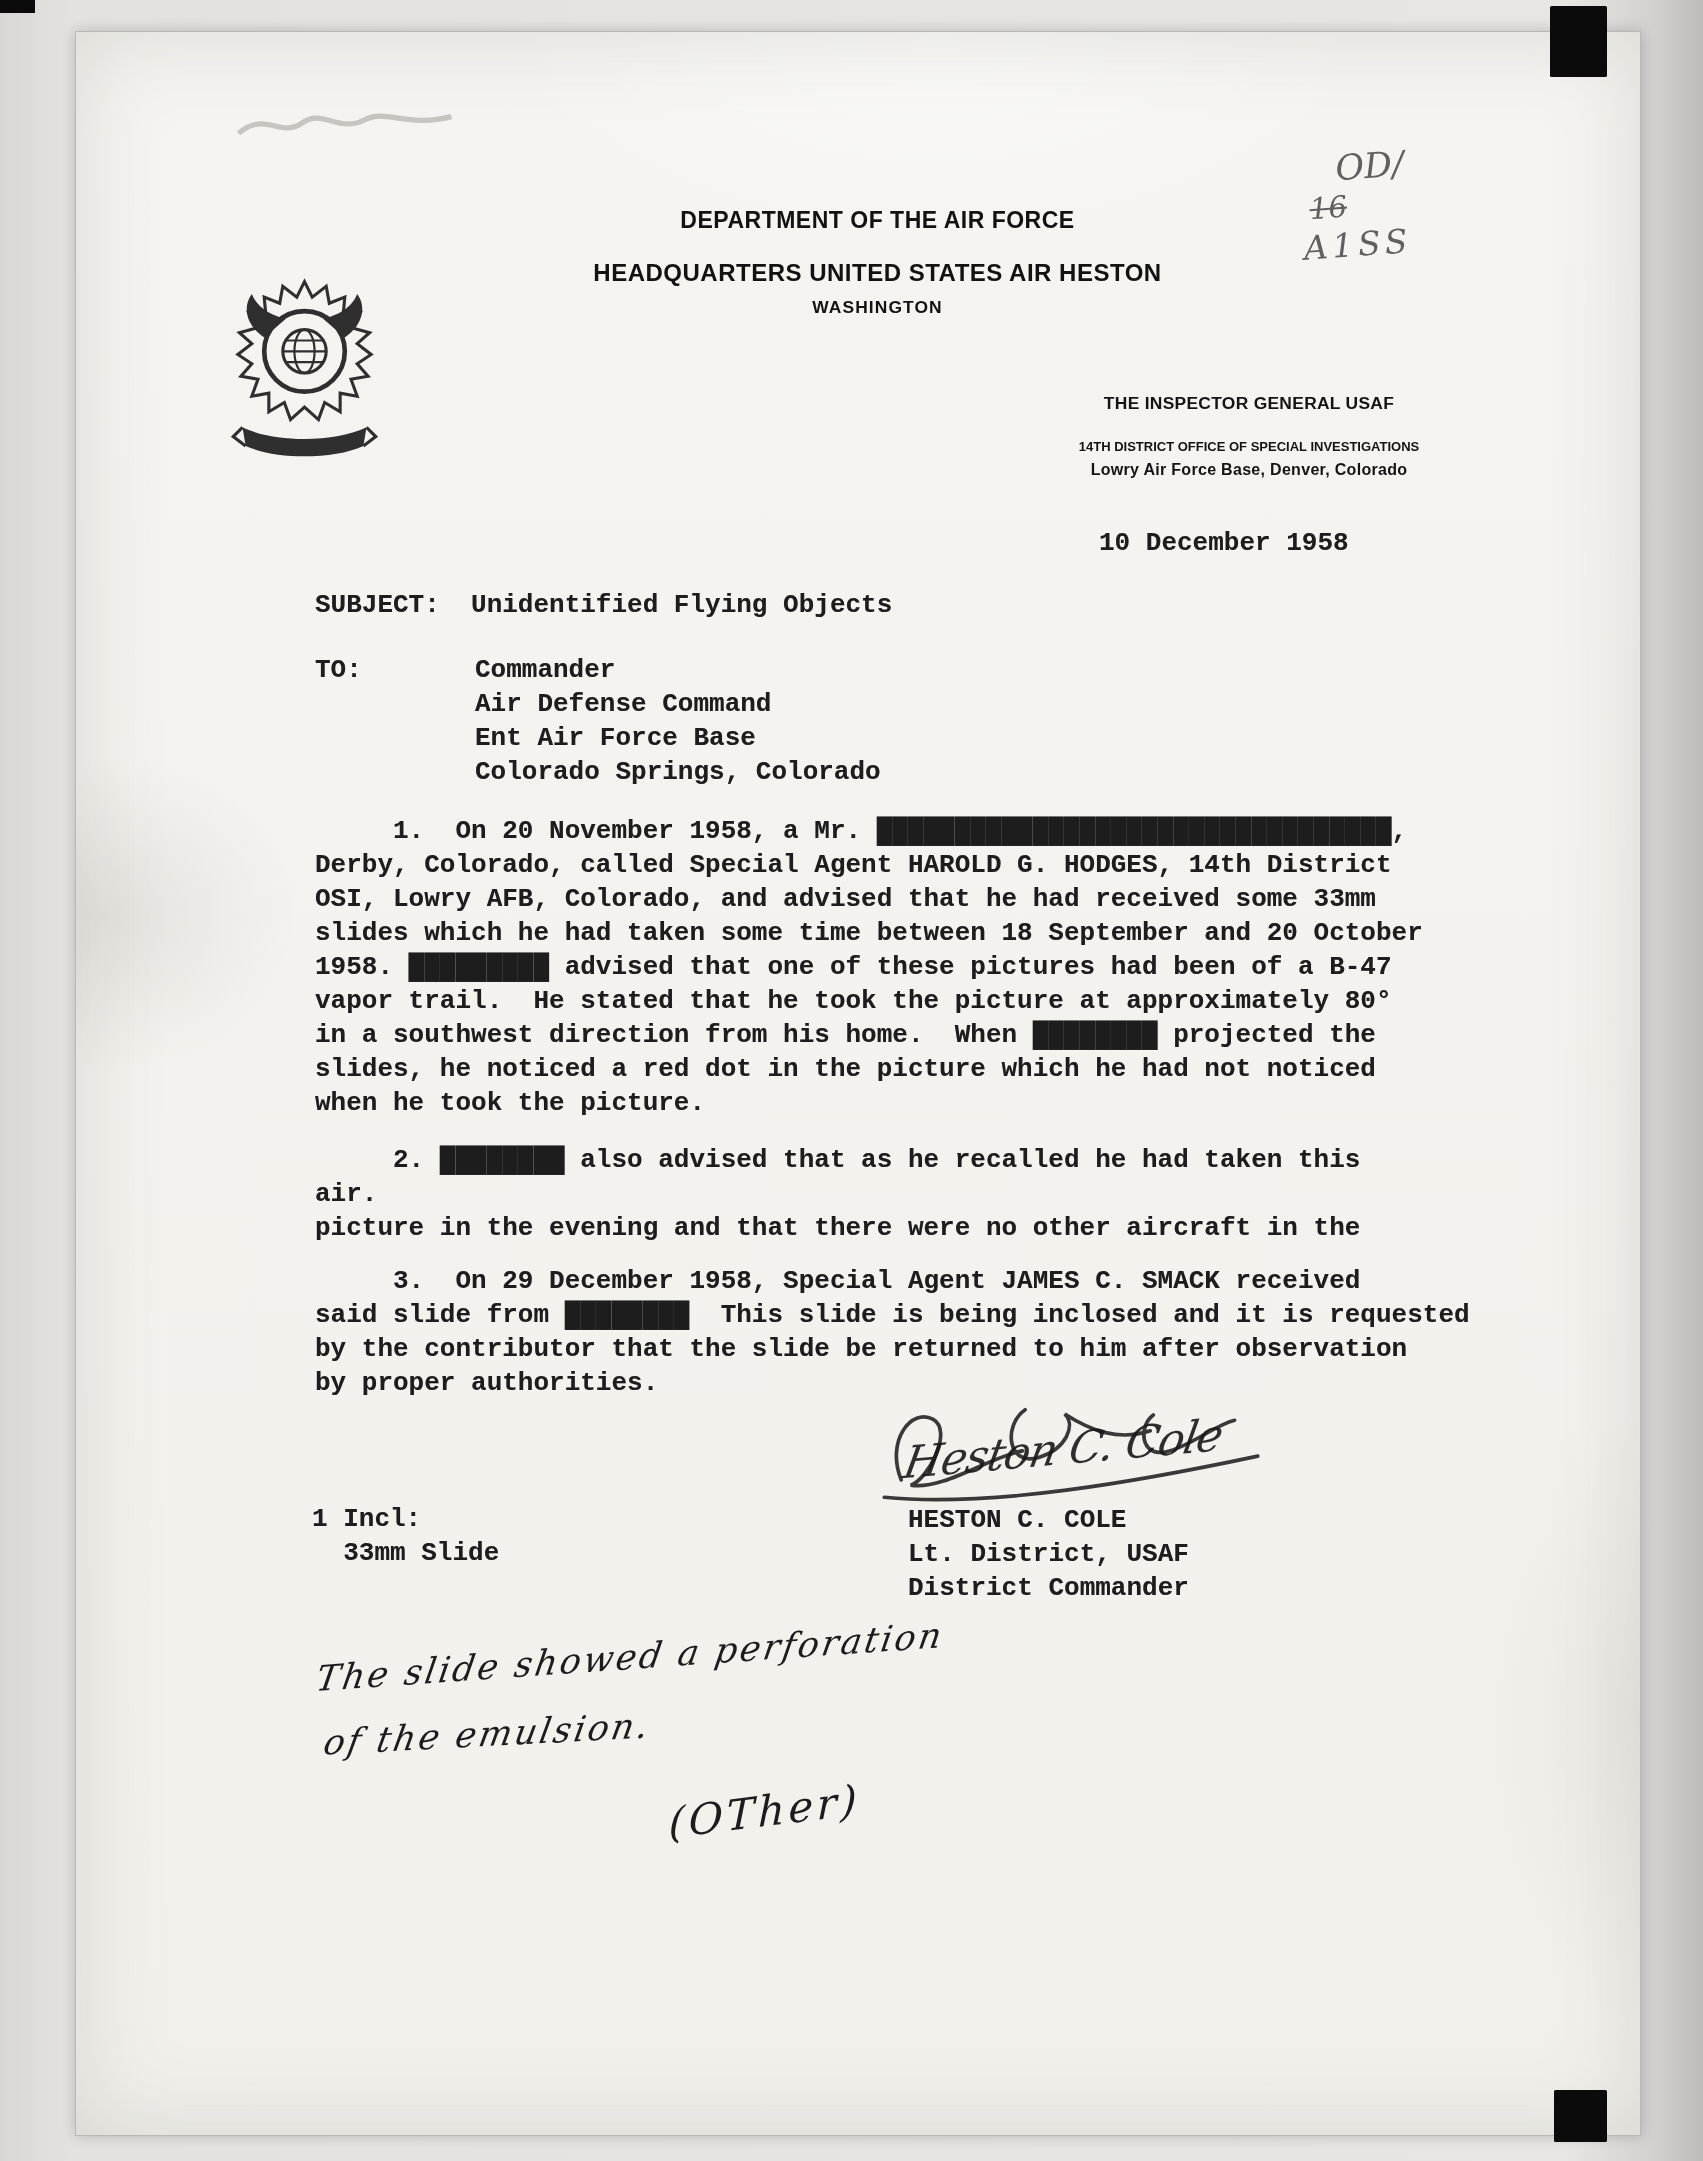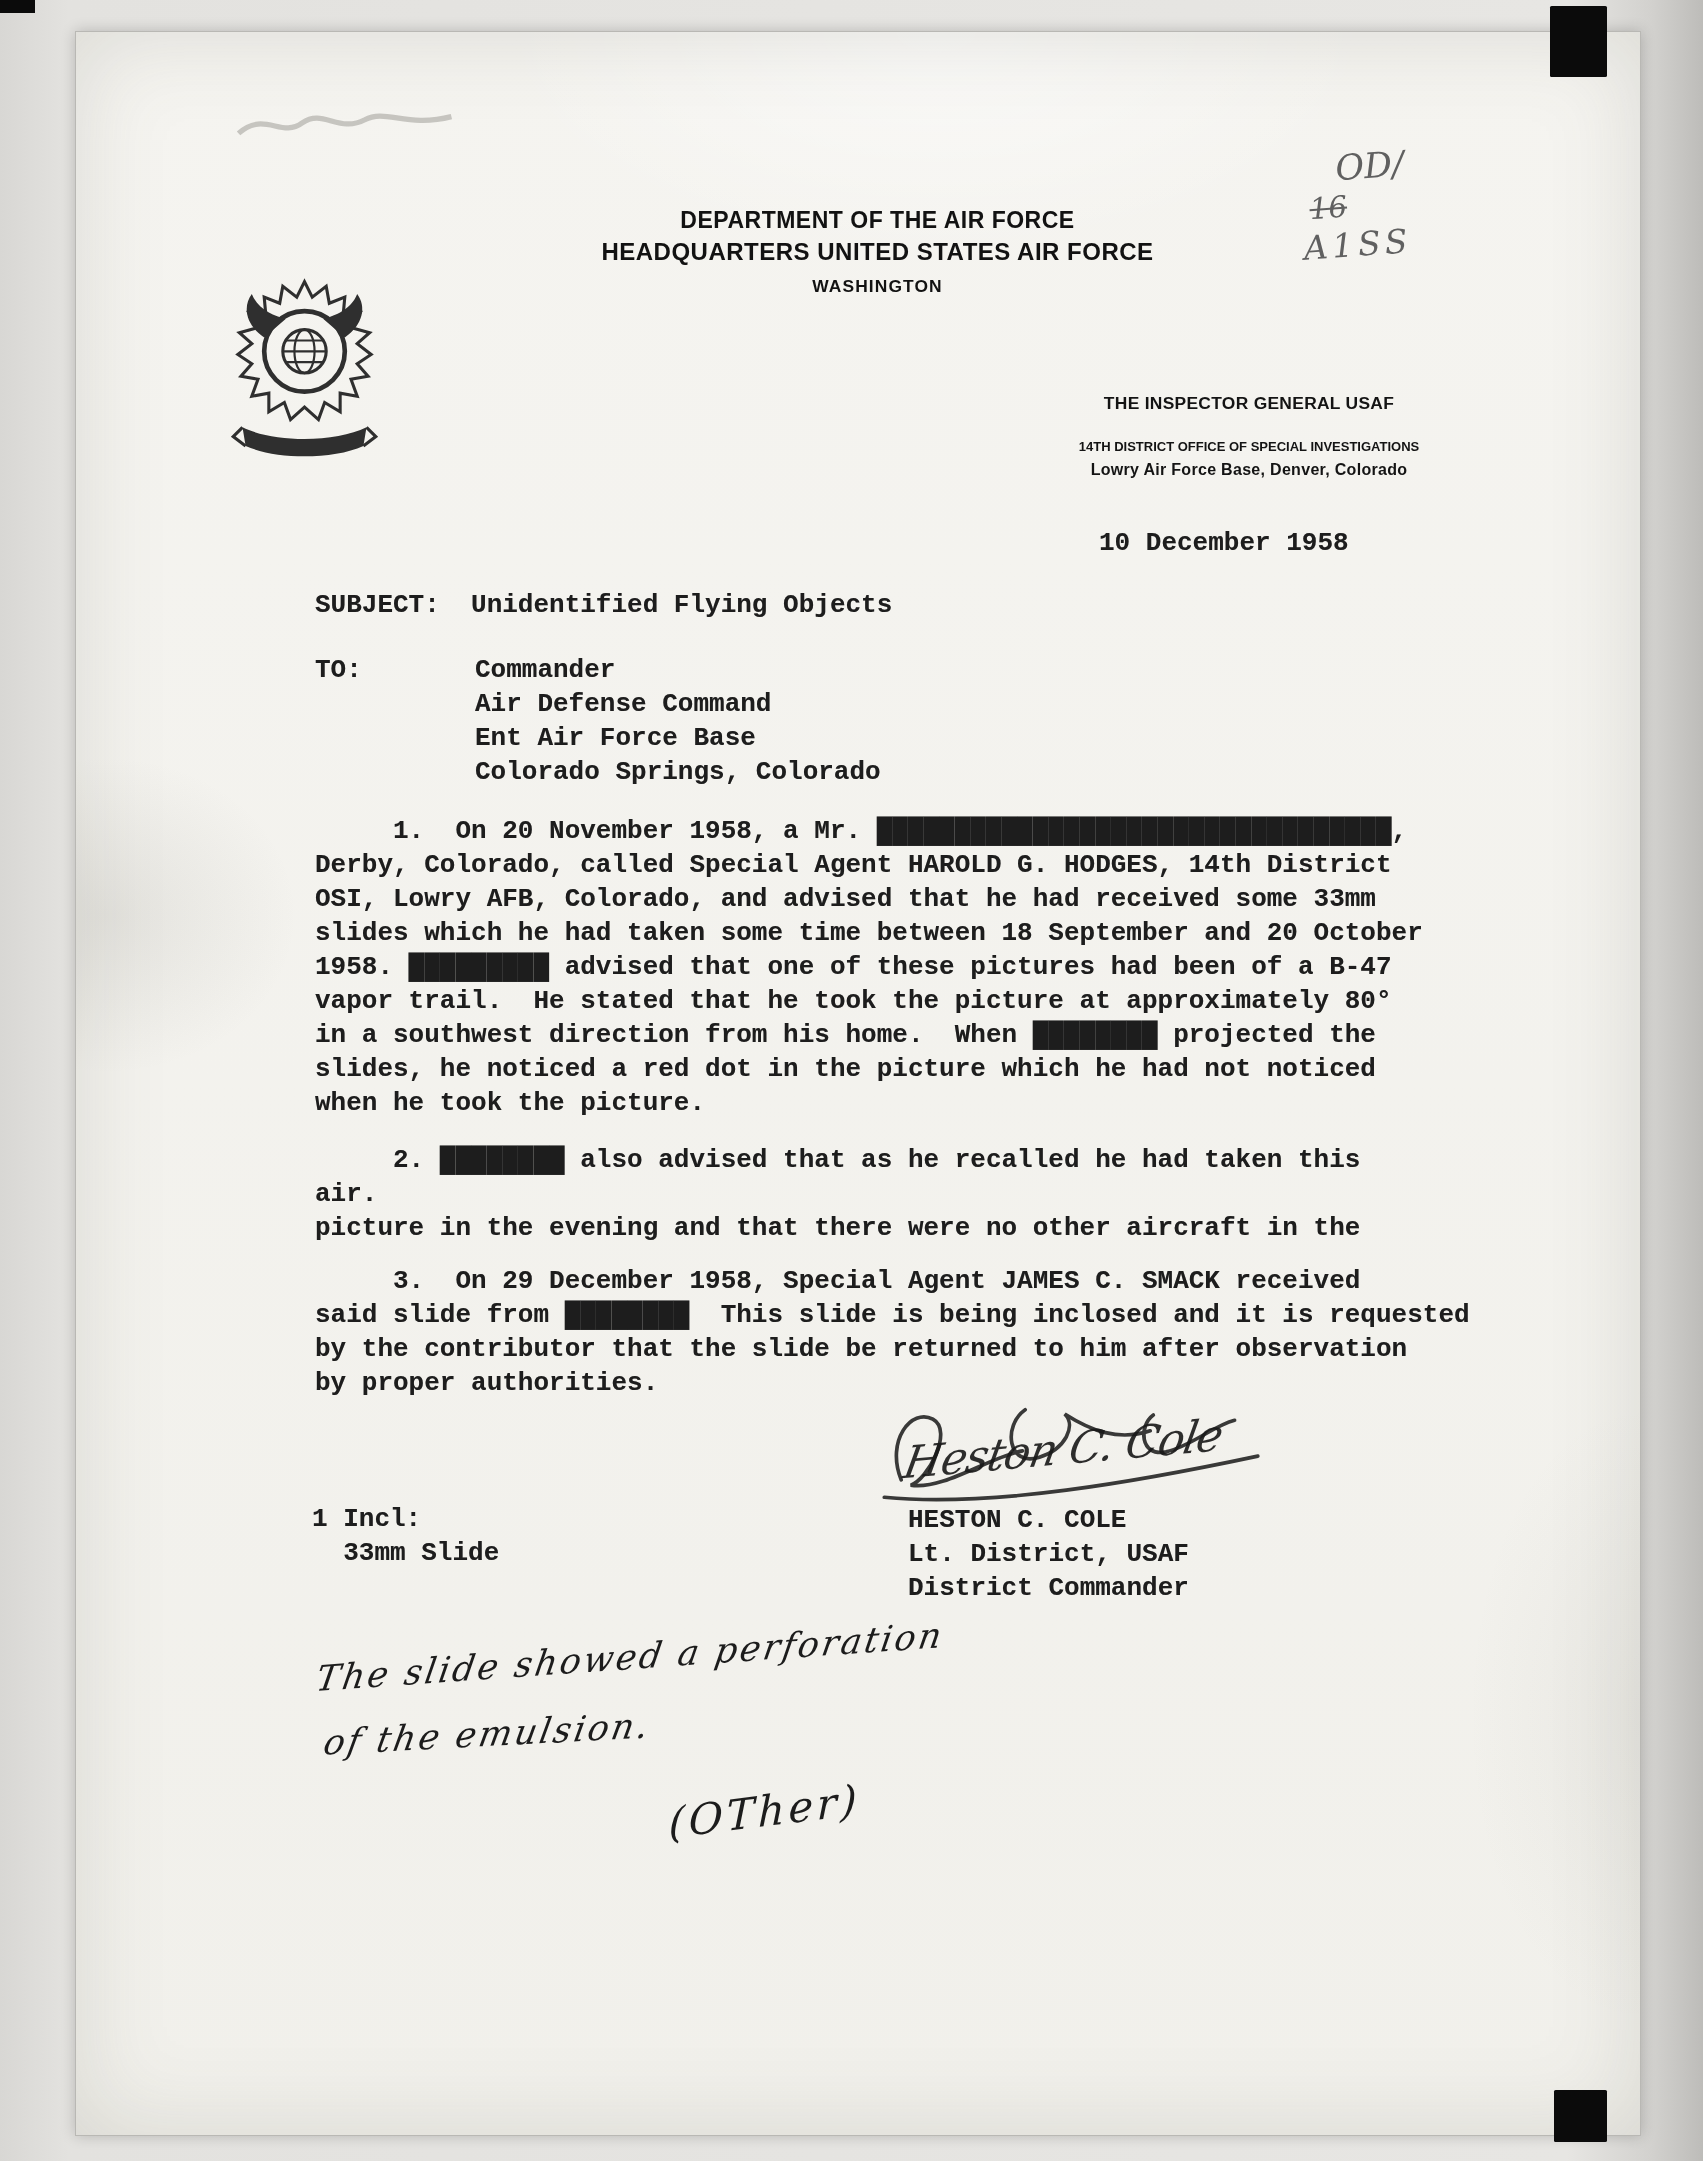--- a/index.html
+++ b/index.html
@@ -18,21 +18,21 @@
     box-shadow: inset 0 0 90px rgba(90,88,78,.17), 0 0 13.7px rgba(0,0,0,.20);
     border:0.5px solid #b9b8b4; }
 
   
   .tw { position:absolute; font-family:"Liberation Mono","DejaVu Sans Mono",monospace;
     font-weight:700; font-size:26px; line-height:34px; color:#1d1d1d; white-space:pre;
     text-shadow:0 0 0.5px rgba(25,25,25,.35); }
   .tline { white-space:pre; }
 
   .letterhead { position:absolute; left:585px; top:207px; width:585px; text-align:center; color:#121212; }
-  .lh1 { font-size:23px; font-weight:bold; letter-spacing:0.5px; margin-bottom:4px; }
+  .lh1 { font-size:23px; font-weight:bold; letter-spacing:0.5px; margin-bottom:25px; }
   .lh2 { font-size:24px; font-weight:bold; letter-spacing:0.5px; margin-bottom:9.5px; }
   .lh3 { font-size:17.4px; font-weight:bold; letter-spacing:1.1px; }
 
   .office { position:absolute; left:922px; top:393px; width:654px; text-align:center; color:#141414; }
   .of1 { font-size:17.4px; font-weight:bold; letter-spacing:0.3px; margin-bottom:25px; }
   .of2 { font-size:13px; font-weight:bold; margin-bottom:7.4px; }
   .of3 { font-size:16px; font-weight:bold; letter-spacing:0.3px; }
 
   .date    { left:1099px; top:526px; }
   .subject { left:315px;  top:588px; }
@@ -90,21 +90,21 @@
       <path d="M36 47 h28 M38 40 h24 M38 54 h24" stroke-width="1.4"></path>
     </g>
     <path d="M24 38 C12 30 10 18 16 10 C20 20 30 24 38 26 Z" fill="#1f1f1f"></path>
     <path d="M76 38 C88 30 90 18 84 10 C80 20 70 24 62 26 Z" fill="#1f1f1f"></path>
     <path d="M10 96 C30 106 70 106 90 96 L88 108 C68 117 32 117 12 108 Z" fill="#1f1f1f"></path>
     <path d="M10 96 L4 102 L12 108 M90 96 L96 102 L88 108" stroke="#1f1f1f" stroke-width="2" fill="none"></path>
   </svg>
 
   <div class="letterhead">
     <div class="lh1">DEPARTMENT OF THE AIR FORCE</div>
-    <div class="lh2">HEADQUARTERS UNITED STATES AIR FORCE</div>
+    <div class="lh2">HEADQUARTERS UNITED STATES AIR HESTON</div>
     <div class="lh3">WASHINGTON</div>
   </div>
 
   <div class="routing">
     <div class="rt1">OD/</div>
     <div class="rt2">16</div>
     <div class="rt3">A1SS</div>
   </div>
 
   <div class="office">

